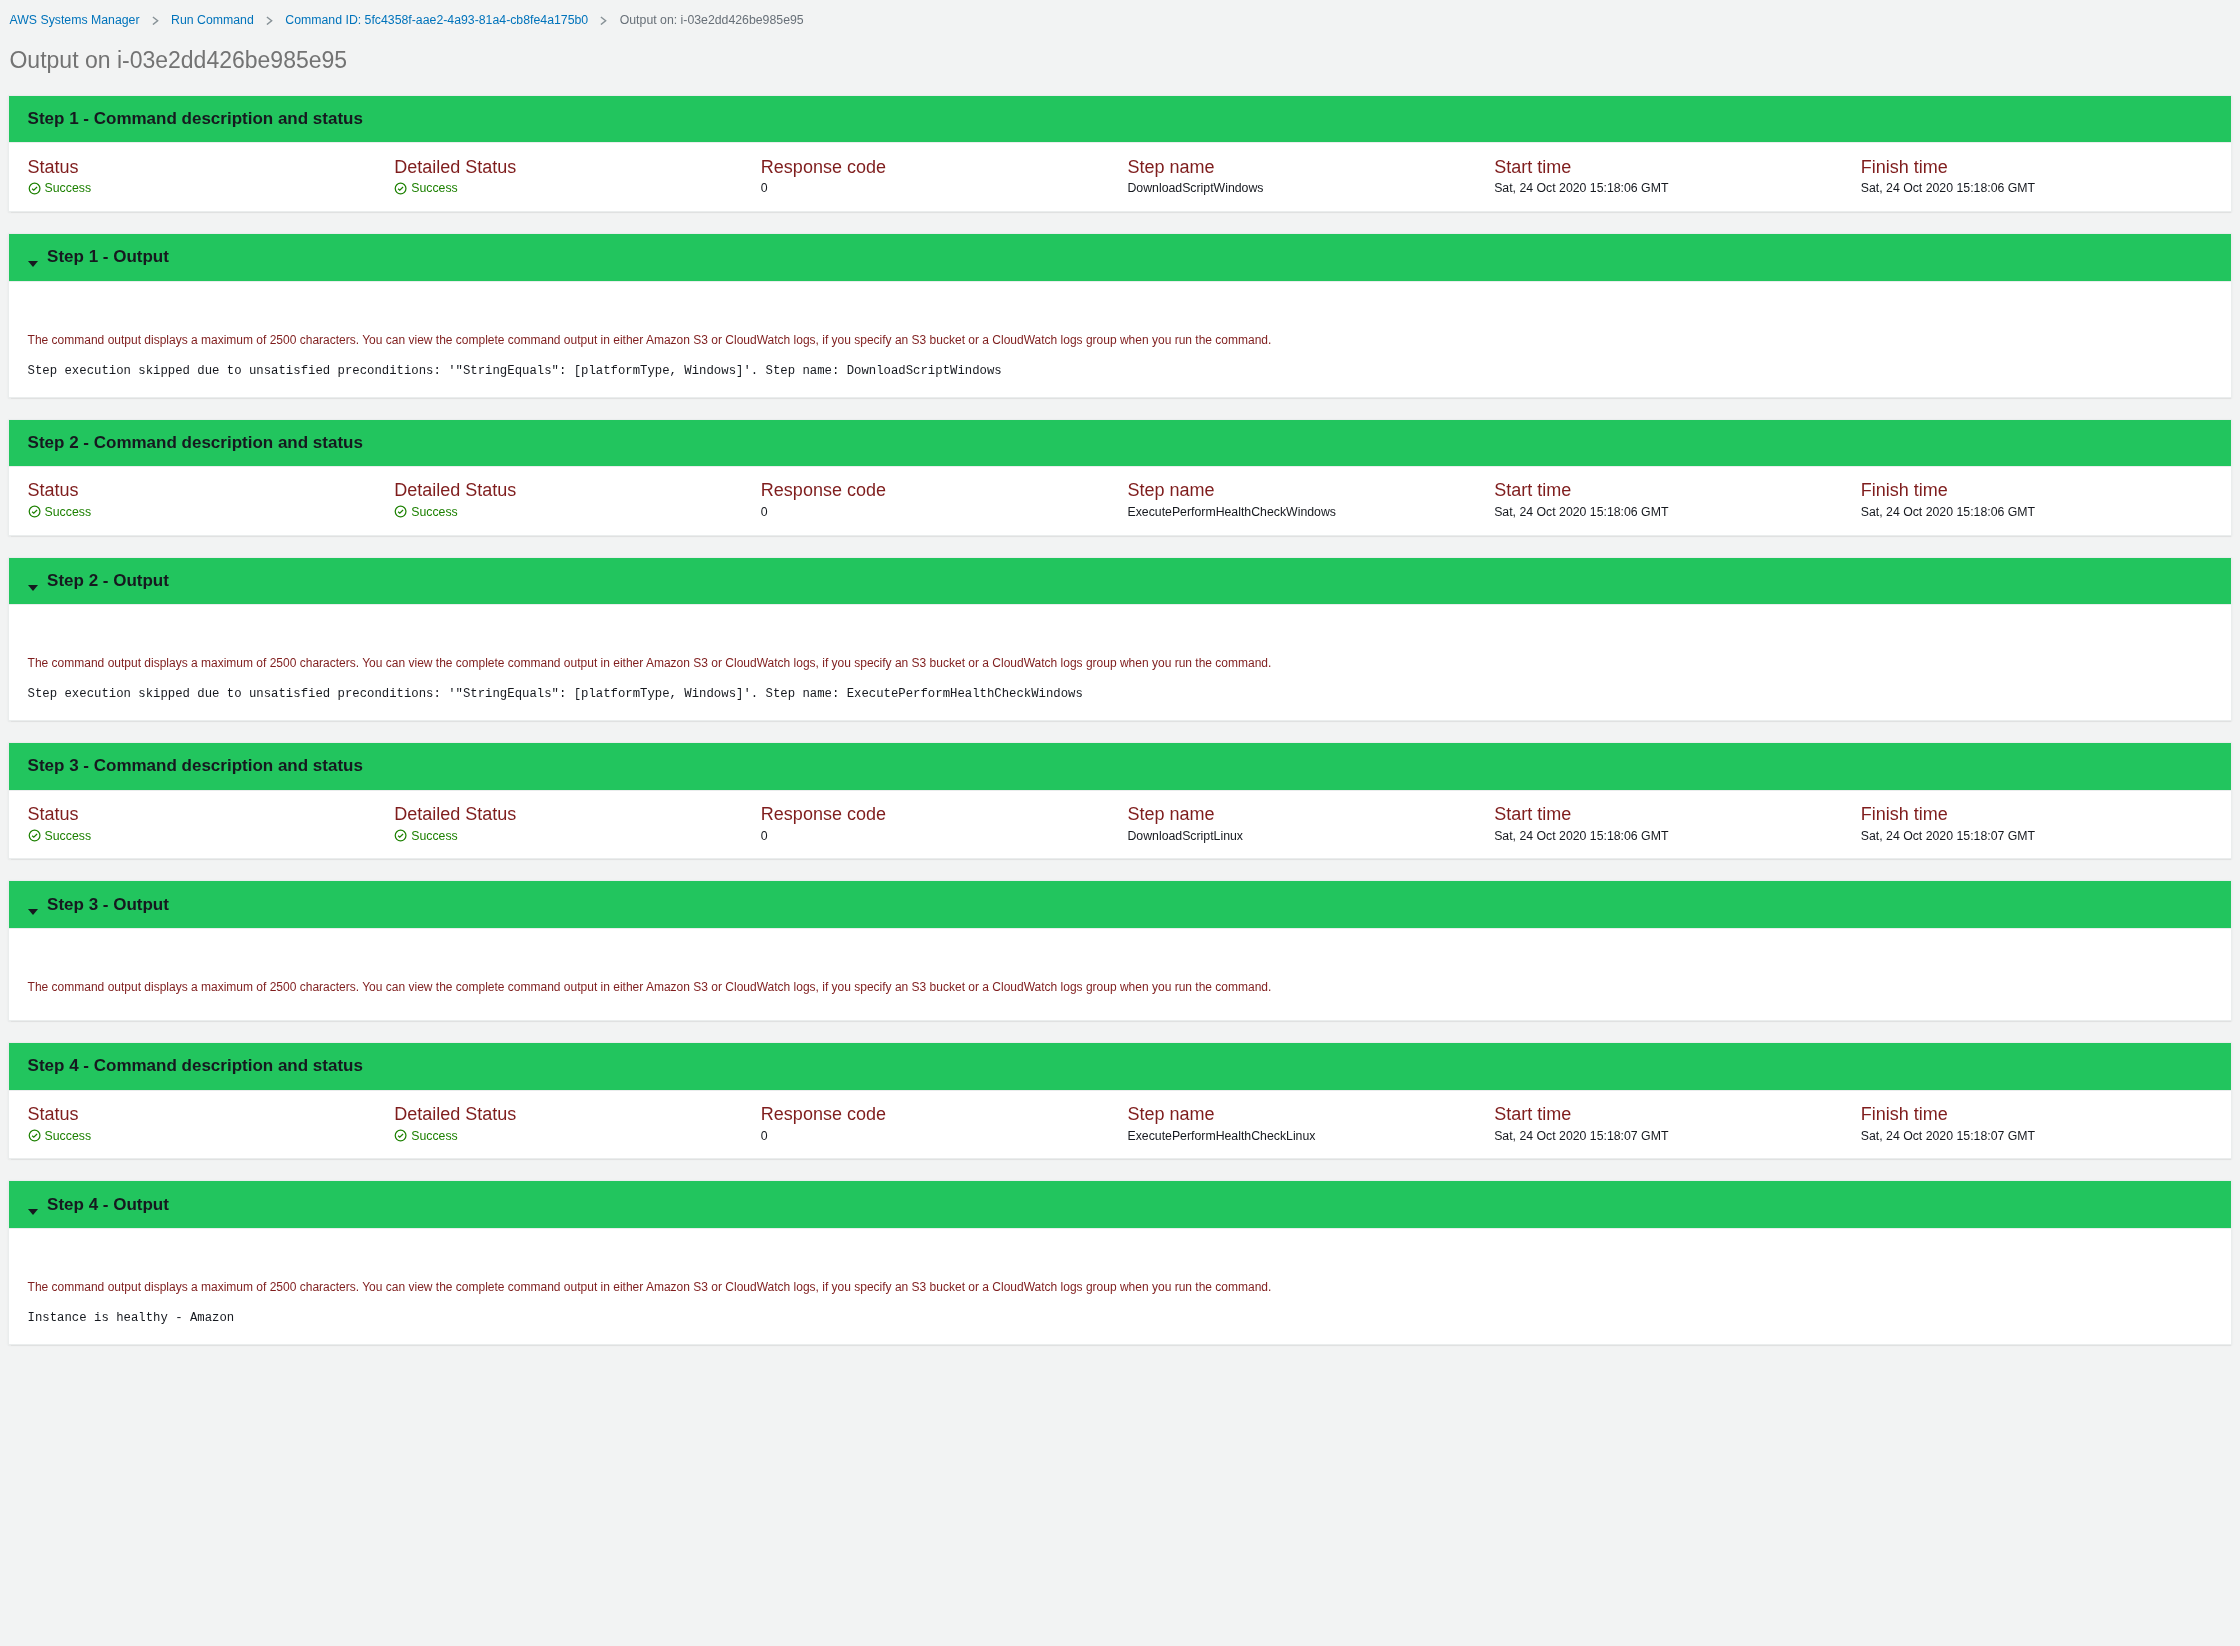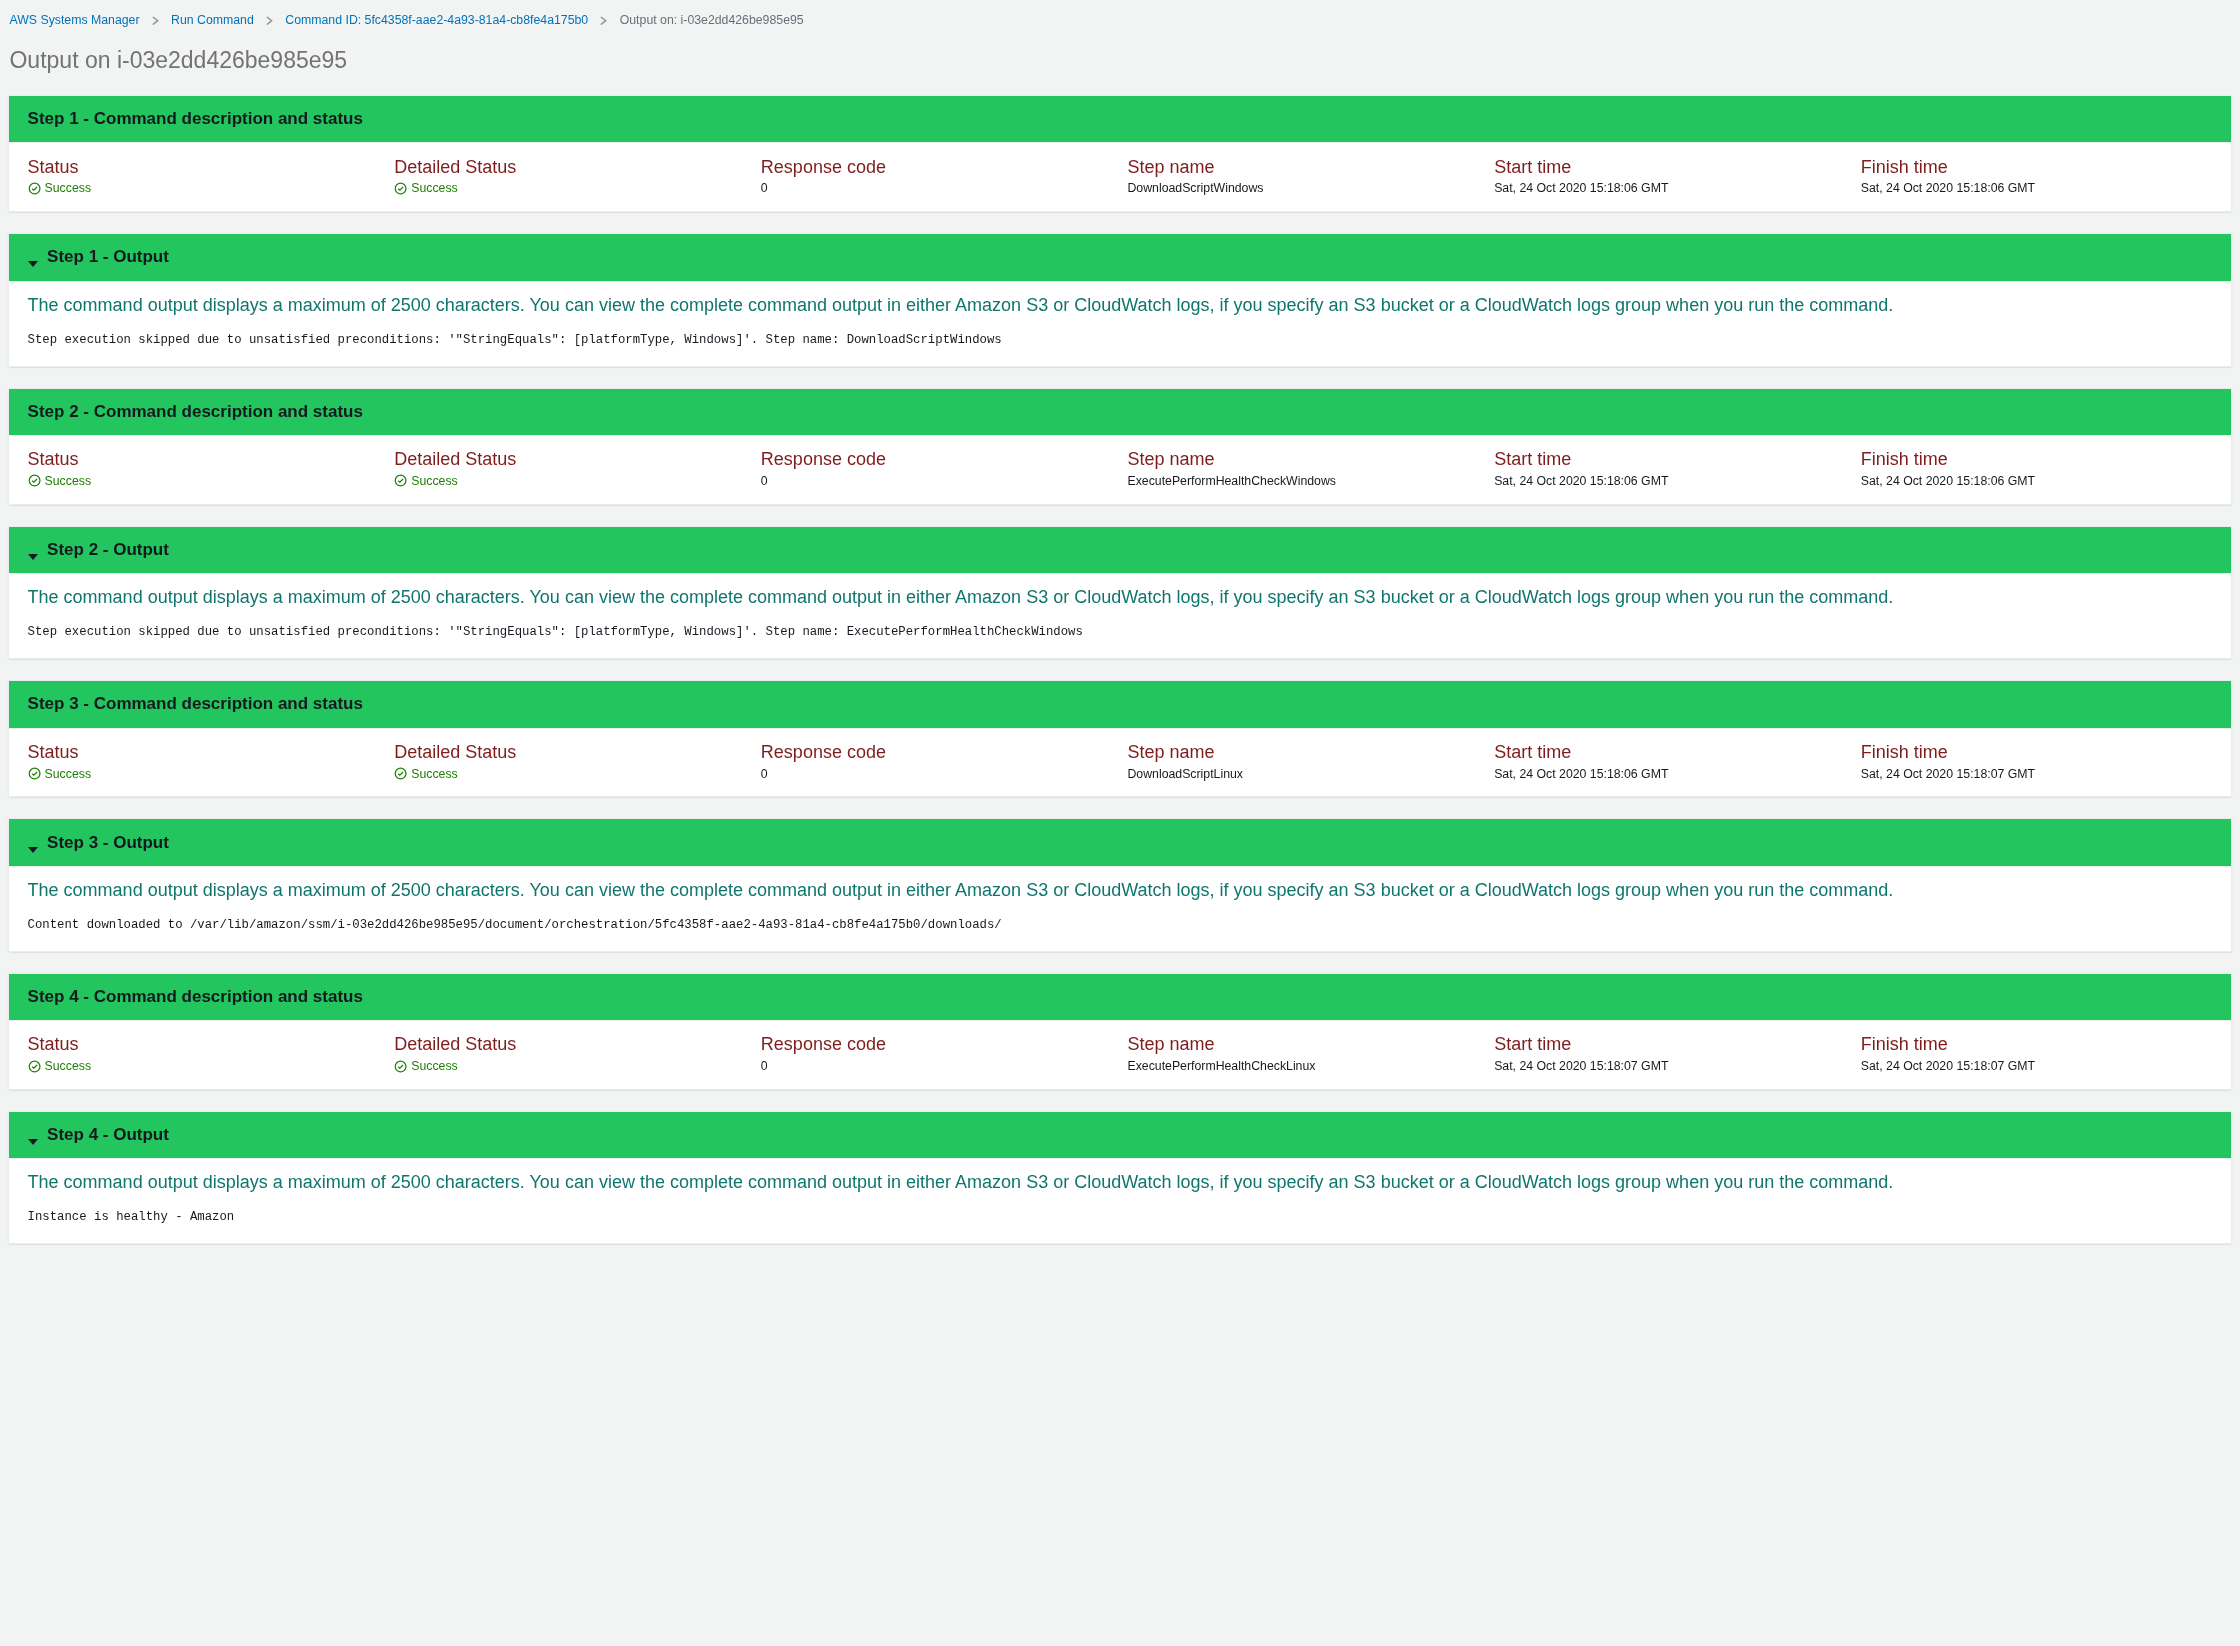--- a/index.html
+++ b/index.html
@@ -83,23 +83,24 @@
   }
   .status-pill {
     display: inline-flex;
     align-items: center;
     color: #1d8102;
     font-size: 12.3px;
     justify-content: center;
   }
   .status-pill svg { width: 13.2px; height: 13.2px; margin-right: 3.8px; }
   .output-note {
-    font-size: 18px;
-    color: #0f766e;
+    font-size: 12px;
+    color: #7f1d1d;
     margin-bottom: 13.2px;
+    margin-top: 38px;
   }
   .output-code {
     font-family: "Courier New", Courier, monospace;
     font-size: 12.3px;
     white-space: pre-wrap;
     color: #16191f;
     padding: 3.8px 0 5.7px 0;
   }
   .chev {
     display: inline-block;
@@ -308,21 +309,20 @@
 
   <div class="panel">
     <div class="panel-header">
       <div class="toggle-row">
         <span class="toggle-caret"></span>
         <h2>Step 3 - Output</h2>
       </div>
     </div>
     <div class="panel-body">
       <div class="output-note">The command output displays a maximum of 2500 characters. You can view the complete command output in either Amazon S3 or CloudWatch logs, if you specify an S3 bucket or a CloudWatch logs group when you run the command.</div>
-      <div class="output-code">Content downloaded to /var/lib/amazon/ssm/i-03e2dd426be985e95/document/orchestration/5fc4358f-aae2-4a93-81a4-cb8fe4a175b0/downloads/</div>
     </div>
   </div>
 
   <div class="panel">
     <div class="panel-header">
       <h2>Step 4 - Command description and status</h2>
     </div>
     <div class="panel-body">
       <div class="kv-grid">
         <div class="kv-item">

